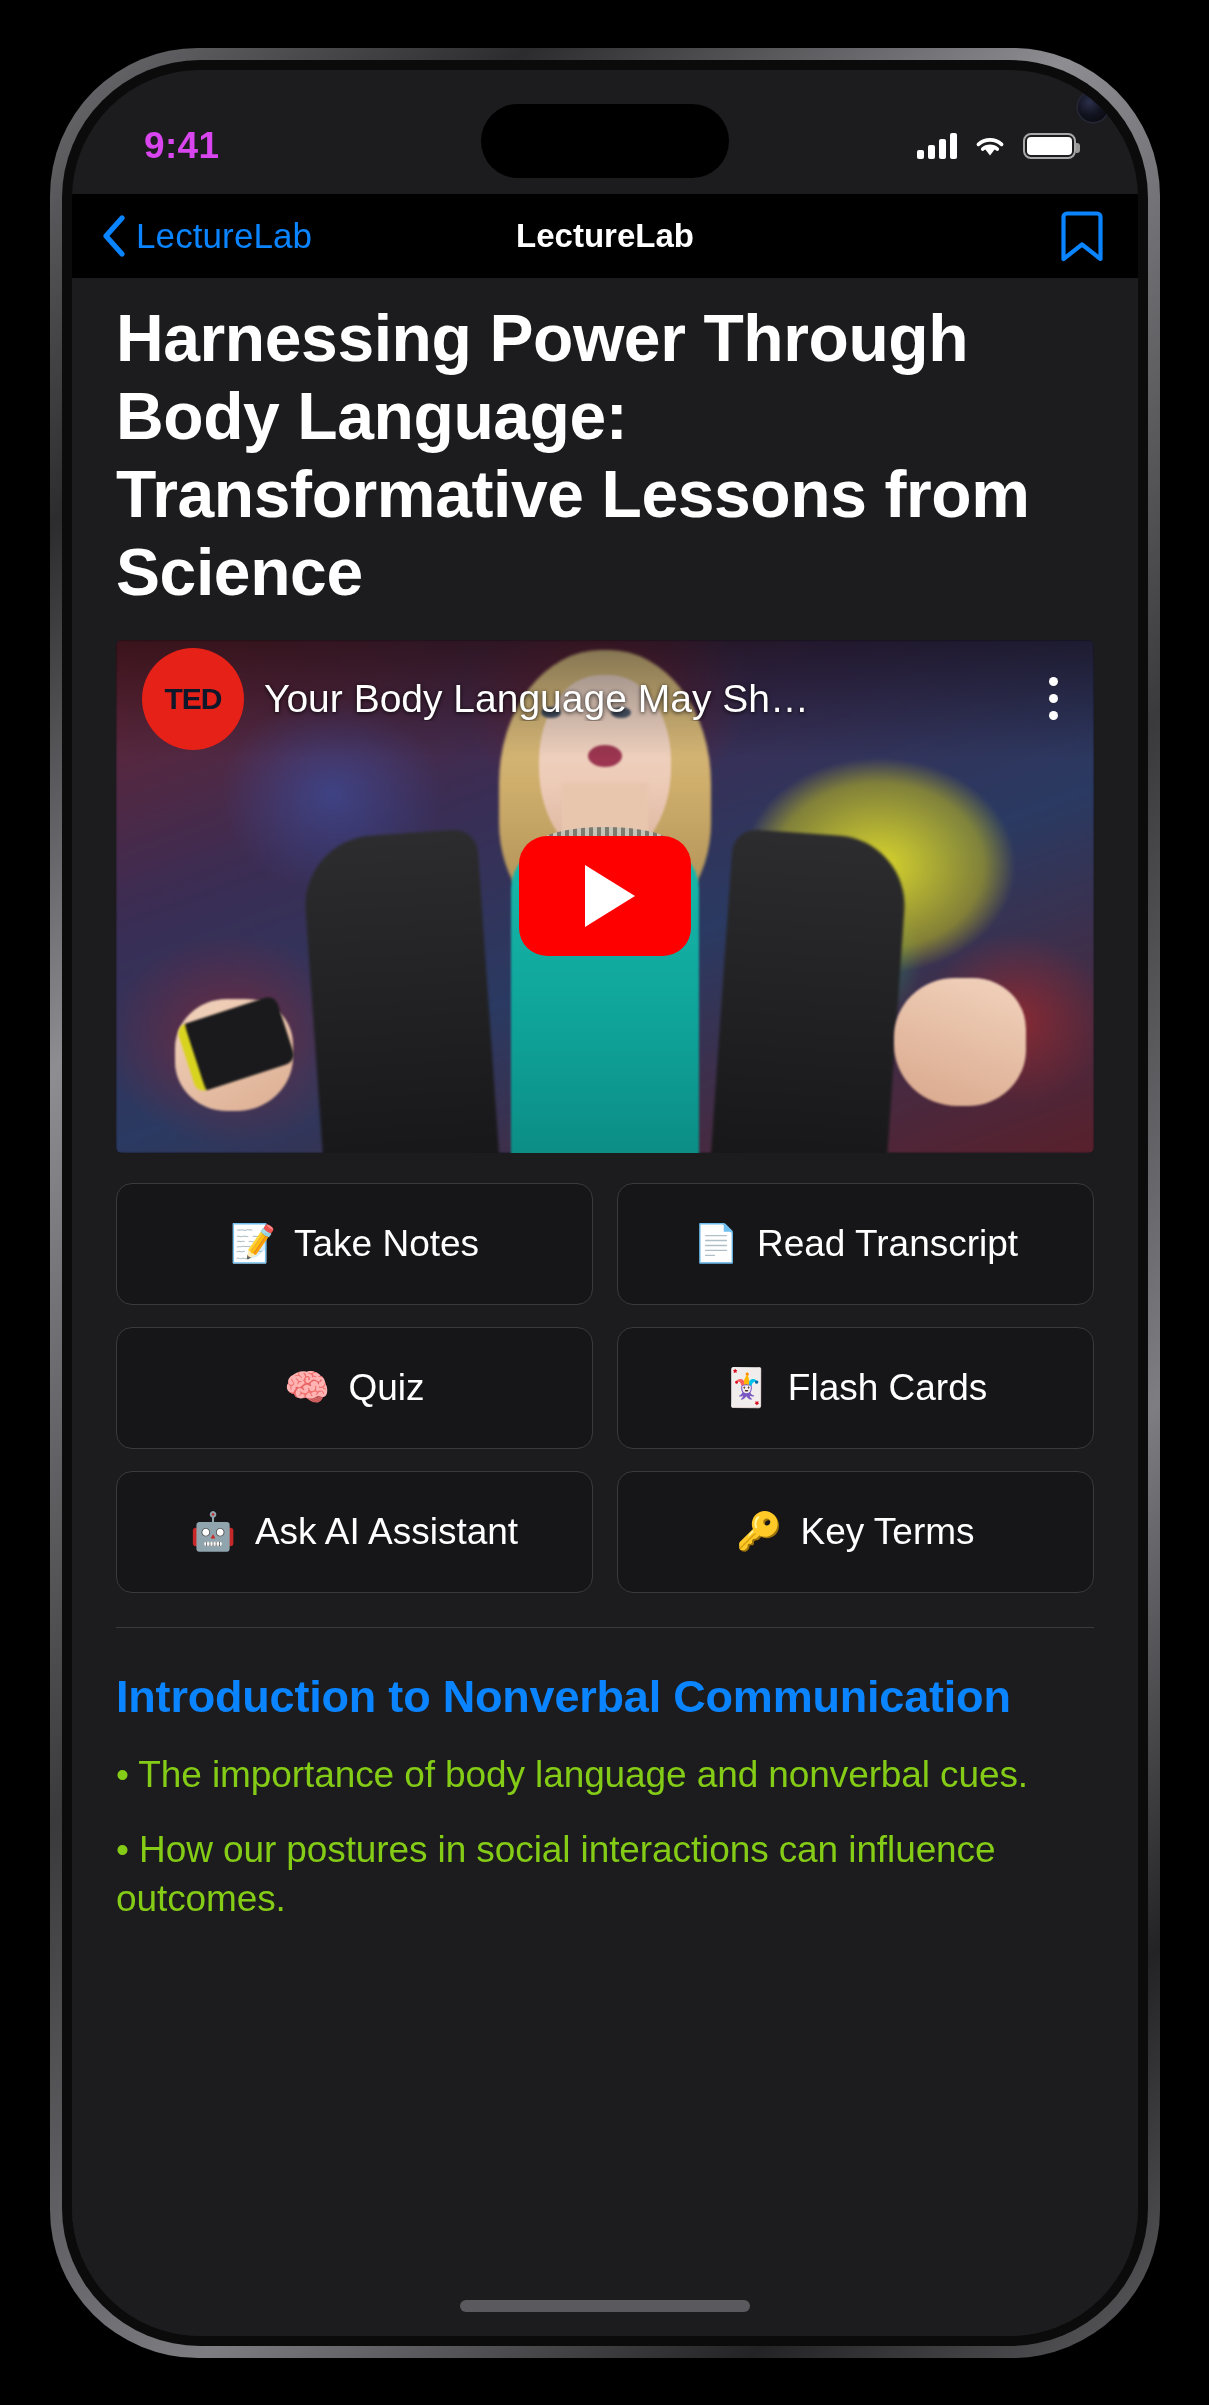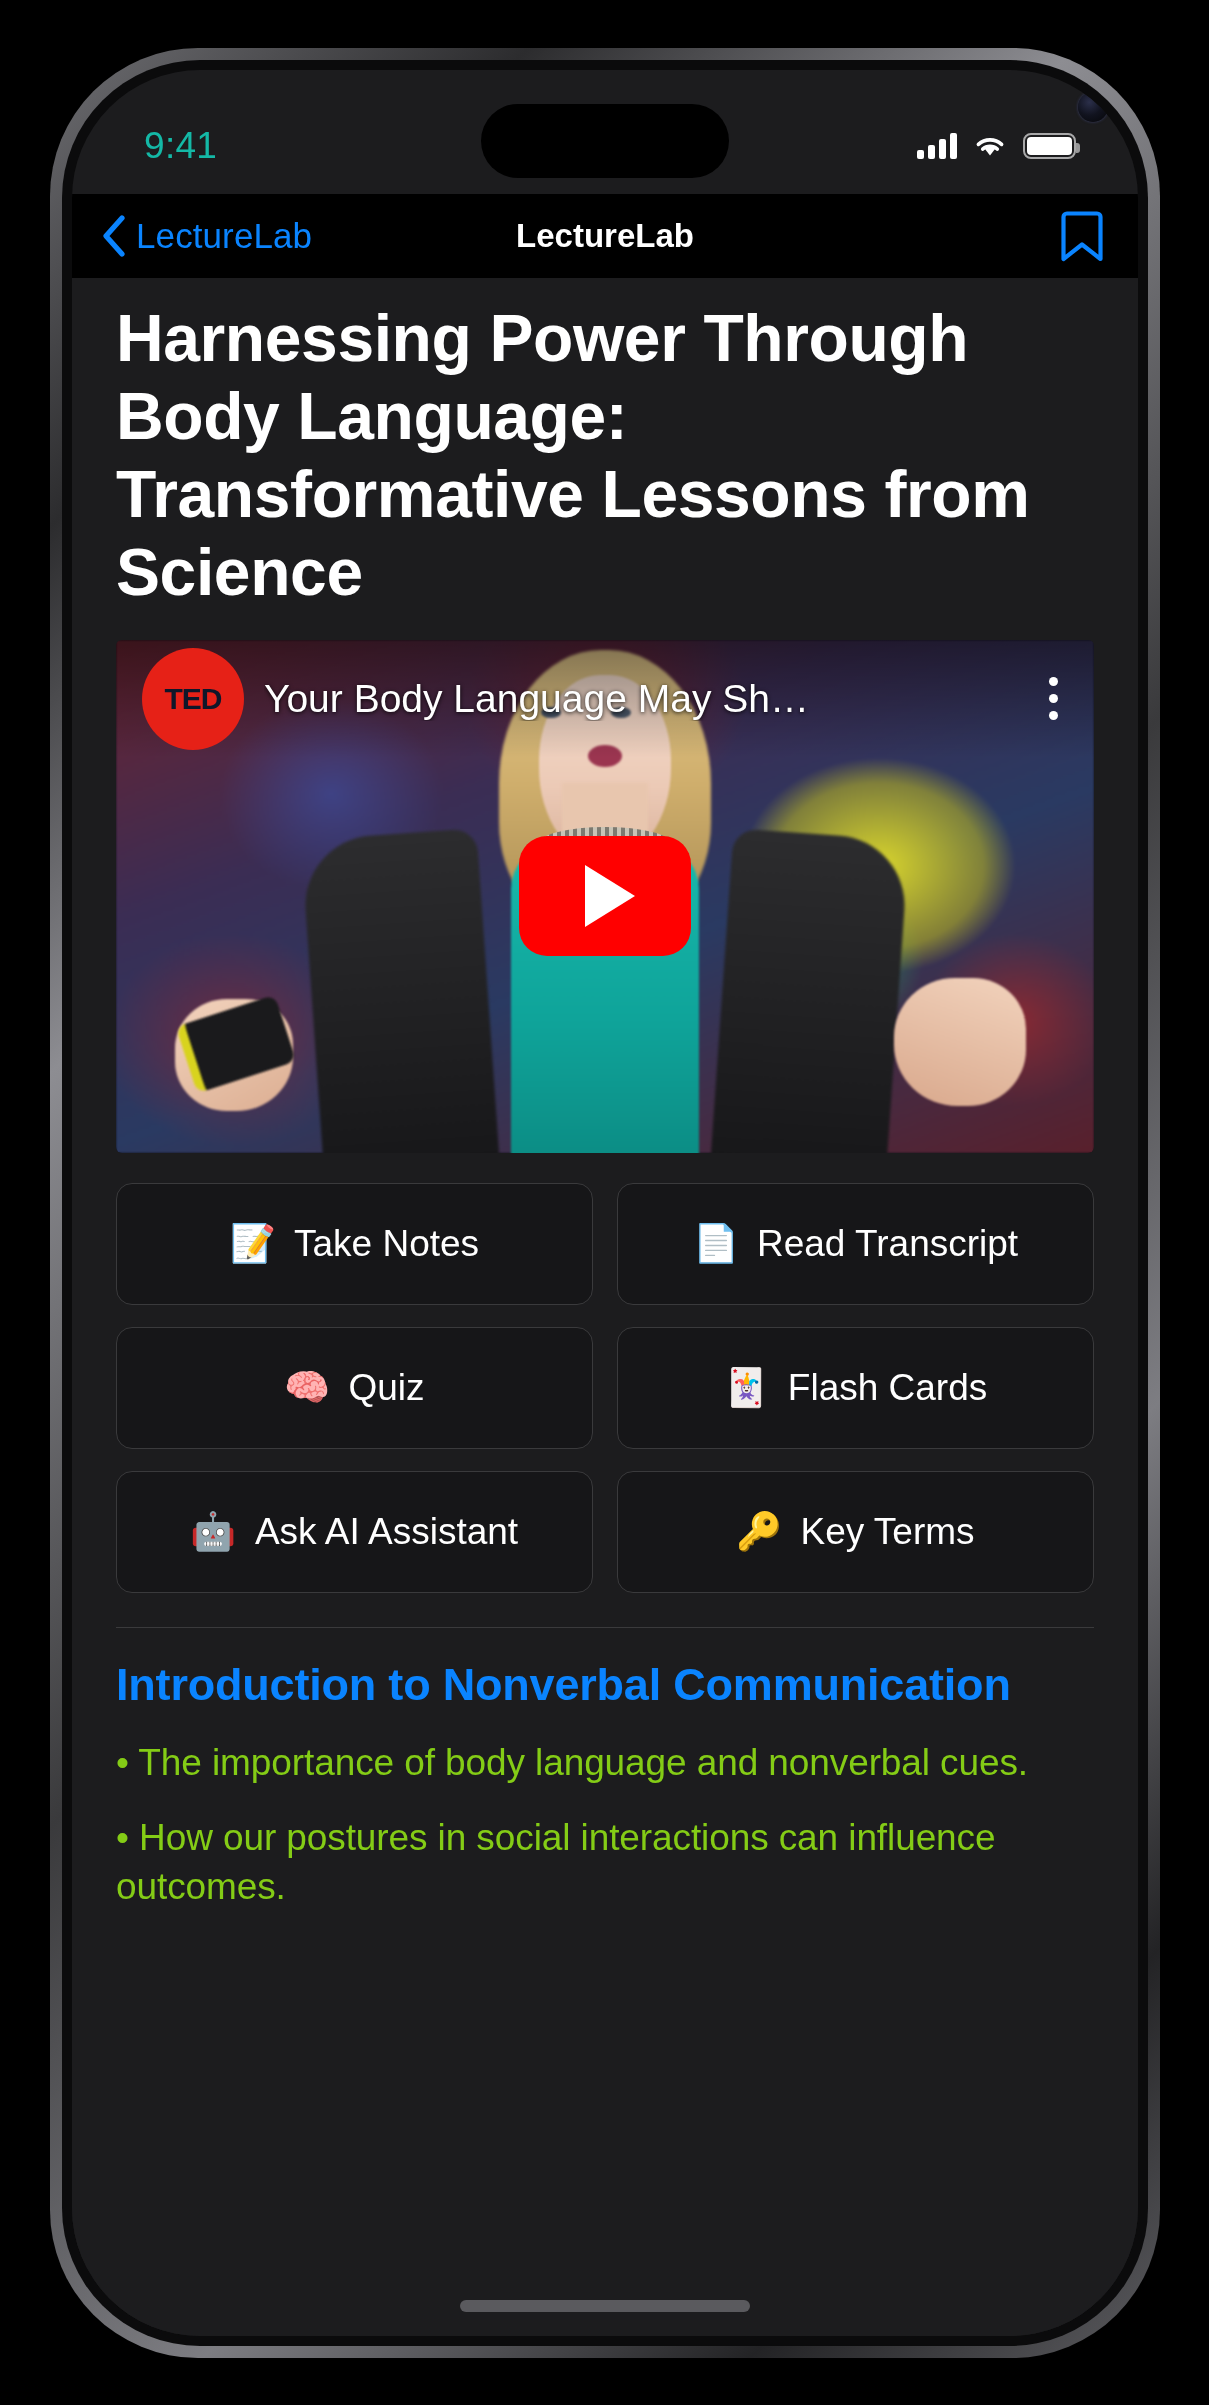--- a/index.html
+++ b/index.html
@@ -41,21 +41,21 @@
   #power-btn{ right:42px; top:620px; width:9px; height:182px; }
 
   
   #status-bar{
     position:absolute; left:0; top:0; width:100%; height:120px;
     display:flex; align-items:center; justify-content:space-between;
     padding:32px 62px 0 72px;
     z-index:30;
   }
   #status-time{
-    color:#14b8a6; font-size:37px; font-weight:400; letter-spacing:.3px;
+    color:#d946ef; font-size:37px; font-weight:700; letter-spacing:.3px;
   }
   #status-icons{ display:flex; align-items:center; gap:16px; }
 
   #dynamic-island{
     position:absolute; left:50%; top:34px; transform:translateX(-50%);
     width:248px; height:74px; border-radius:40px; background:#000;
     z-index:40;
   }
   #front-camera{
     position:absolute; right:30px; top:22px;
@@ -245,21 +245,21 @@
 
   #section-divider{
     height:1px; background:#3a3a3c; margin:34px 0 0;
   }
 
   #summary-heading{
     color:#fff; font-size:38px; font-weight:700; margin-top:32px;
   }
   #summary-subheading{
     color:#0a84ff; font-size:45px; font-weight:600; line-height:1.2;
-    margin-top:30px; letter-spacing:-.2px;
+    margin-top:42px; letter-spacing:-.2px;
   }
   .summary-bullet{
     color:#84cc16; font-size:37px; line-height:1.33; margin-top:26px;
     letter-spacing:-.1px;
   }
 
   #home-indicator{
     position:absolute; left:50%; bottom:24px; transform:translateX(-50%);
     width:290px; height:12px; border-radius:6px; background:#5a5a5e; z-index:45;
   }

